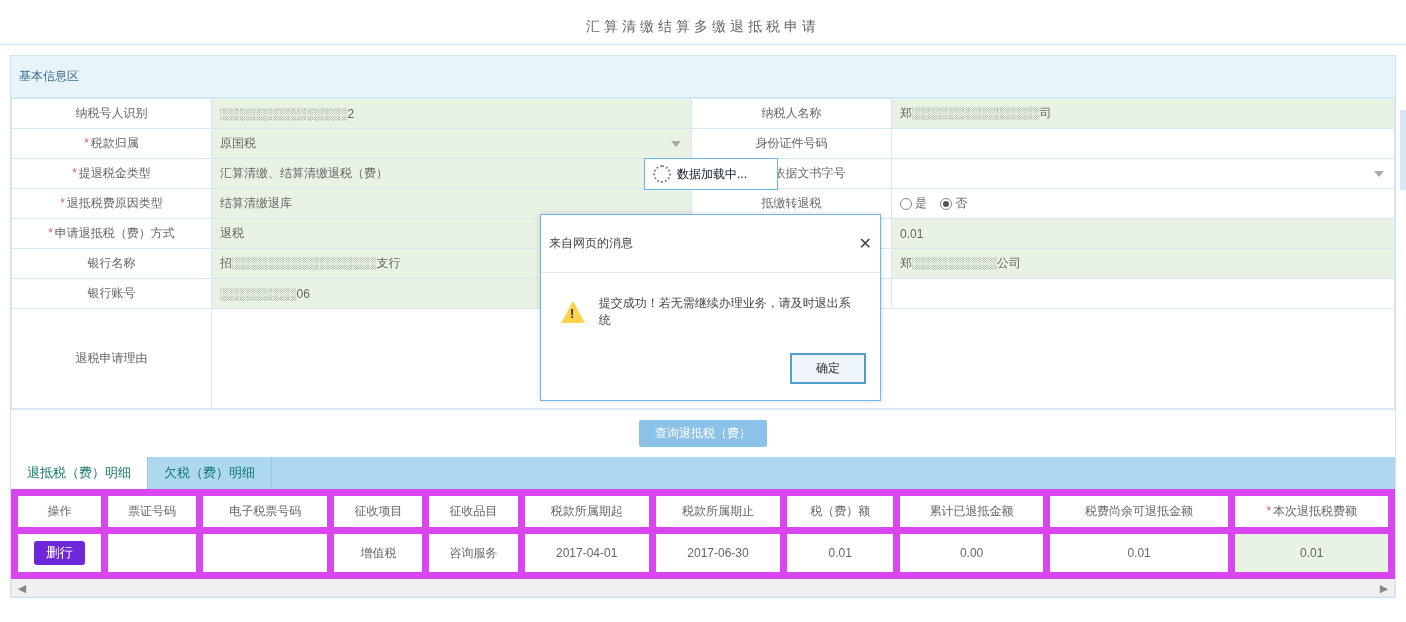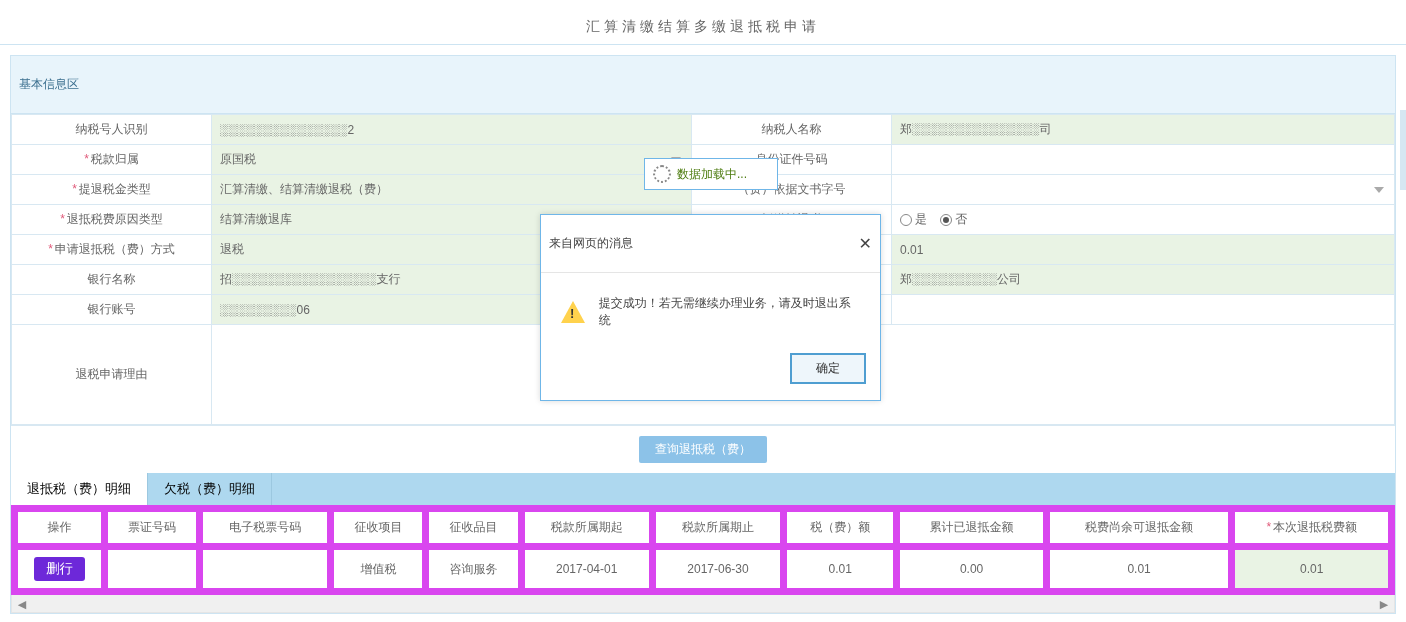--- a/index.html
+++ b/index.html
@@ -22,21 +22,21 @@
     padding: 18px 0 8px 0;
     border-bottom: 1px solid #cde4f2;
   }
   .outer {
     border: 1px solid #cde4f2;
     margin: 10px 10px 0 10px;
   }
   .section-header {
     background: #e8f4fb;
     color: #3b6f8f;
-    padding: 20px 8px;
+    padding: 12px 8px;
     border-bottom: 1px solid #cde4f2;
   }
   table.form-table {
     width: 100%;
     border-collapse: collapse;
   }
   table.form-table td {
     border: 1px solid #d8e8f2;
     padding: 6px 8px;
     height: 30px;
@@ -98,21 +98,21 @@
     font-size: 12px;
     cursor: pointer;
   }
   .tabs-bar {
     background: #aed8ef;
     display: flex;
   }
   .tab {
     padding: 7px 16px;
     font-size: 13px;
-    color: #000000;
+    color: #0f766e;
     background: #aed8ef;
     border-right: 1px solid #9cc8e0;
     cursor: pointer;
   }
   .tab.active {
     background: #ffffff;
   }
   table.detail-table {
     width: 100%;
     border-collapse: collapse;
@@ -158,21 +158,21 @@
   
   .modal-overlay-loading {
     position: absolute;
     left: 644px; top: 158px;
     width: 134px;
     background: #fff;
     border: 1px solid #6fb6e8;
     padding: 6px 8px;
     display: flex;
     align-items: center;
-    color: #4d7c0f;
+    color: #0f172a;
   }
   .spinner {
     width: 18px; height: 18px;
     border: 2px dotted #888;
     border-radius: 50%;
     margin-right: 6px;
   }
   .modal {
     position: absolute;
     left: 540px; top: 214px;

